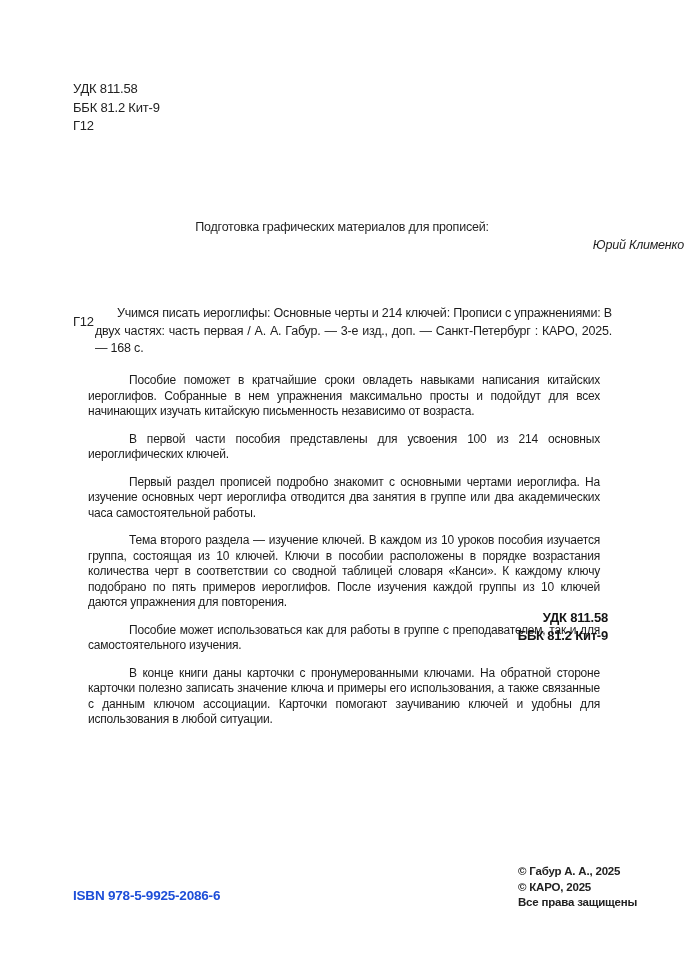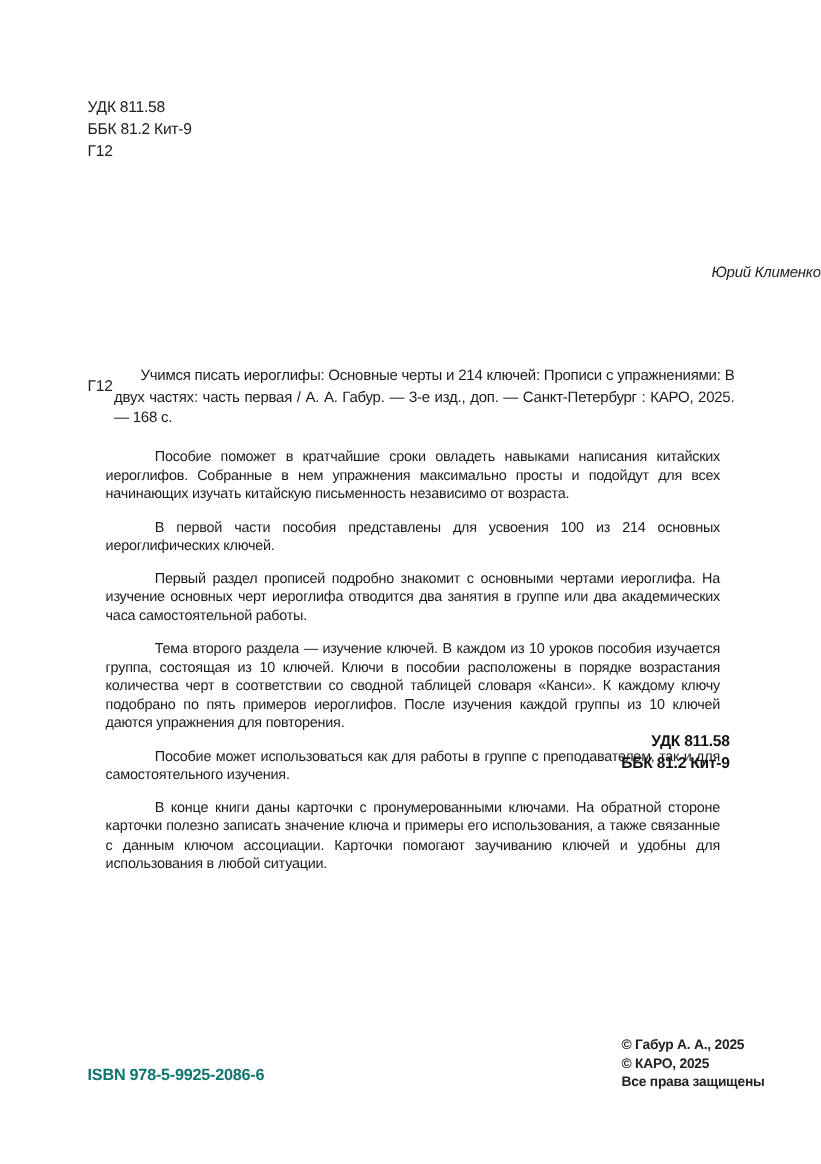--- a/index.html
+++ b/index.html
@@ -85,21 +85,21 @@
     font-size: 13px;
     line-height: 18px;
     color: #141414;
   }
   .footer-isbn {
     position: absolute;
     left: 73px;
     top: 888px;
     font-weight: bold;
     font-size: 13.5px;
-    color: #0f766e;
+    color: #1d4ed8;
   }
   .copyright {
     position: absolute;
     left: 518px;
     top: 864px;
     font-size: 11.5px;
     line-height: 15.5px;
     color: #222;
     font-weight: bold;
   }
@@ -109,20 +109,21 @@
 
 <div class="page">
 
   <div class="top-codes">
     <div>УДК 811.58</div>
     <div>ББК 81.2 Кит-9</div>
     <div>Г12</div>
   </div>
 
   <div class="credits">
+    <div>Подготовка графических материалов для прописей:</div>
     <div class="credits-name">Юрий Клименко</div>
   </div>
 
   <div class="card-margin-code">Г12</div>
 
   <div class="card">
     <div class="card-desc">Учимся писать иероглифы: Основные черты и 214 ключей: Прописи с упражнениями: В двух частях: часть первая / А. А. Габур. — 3-е изд., доп. — Санкт-Петербург : КАРО, 2025. — 168 с.</div>
   </div>
 
   <div class="annotation">

